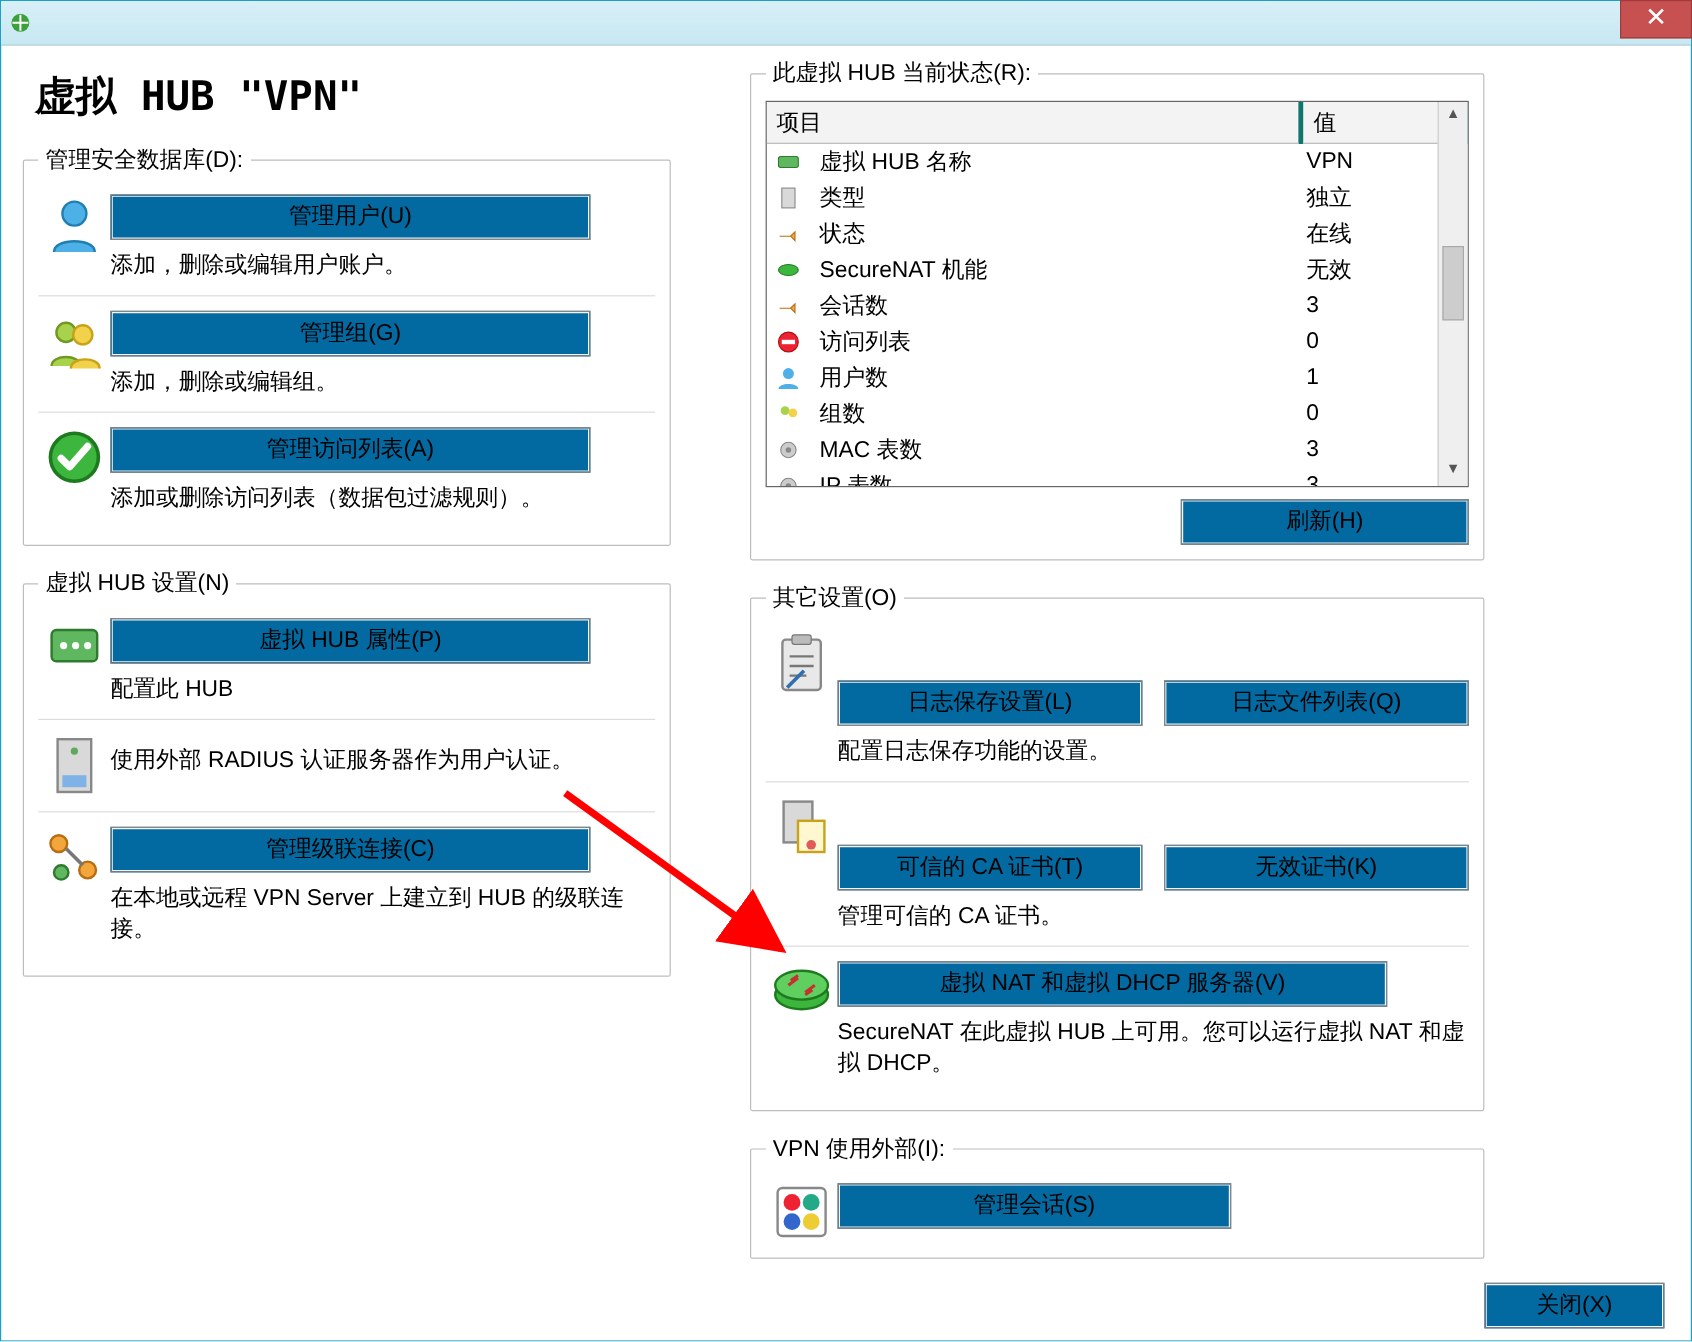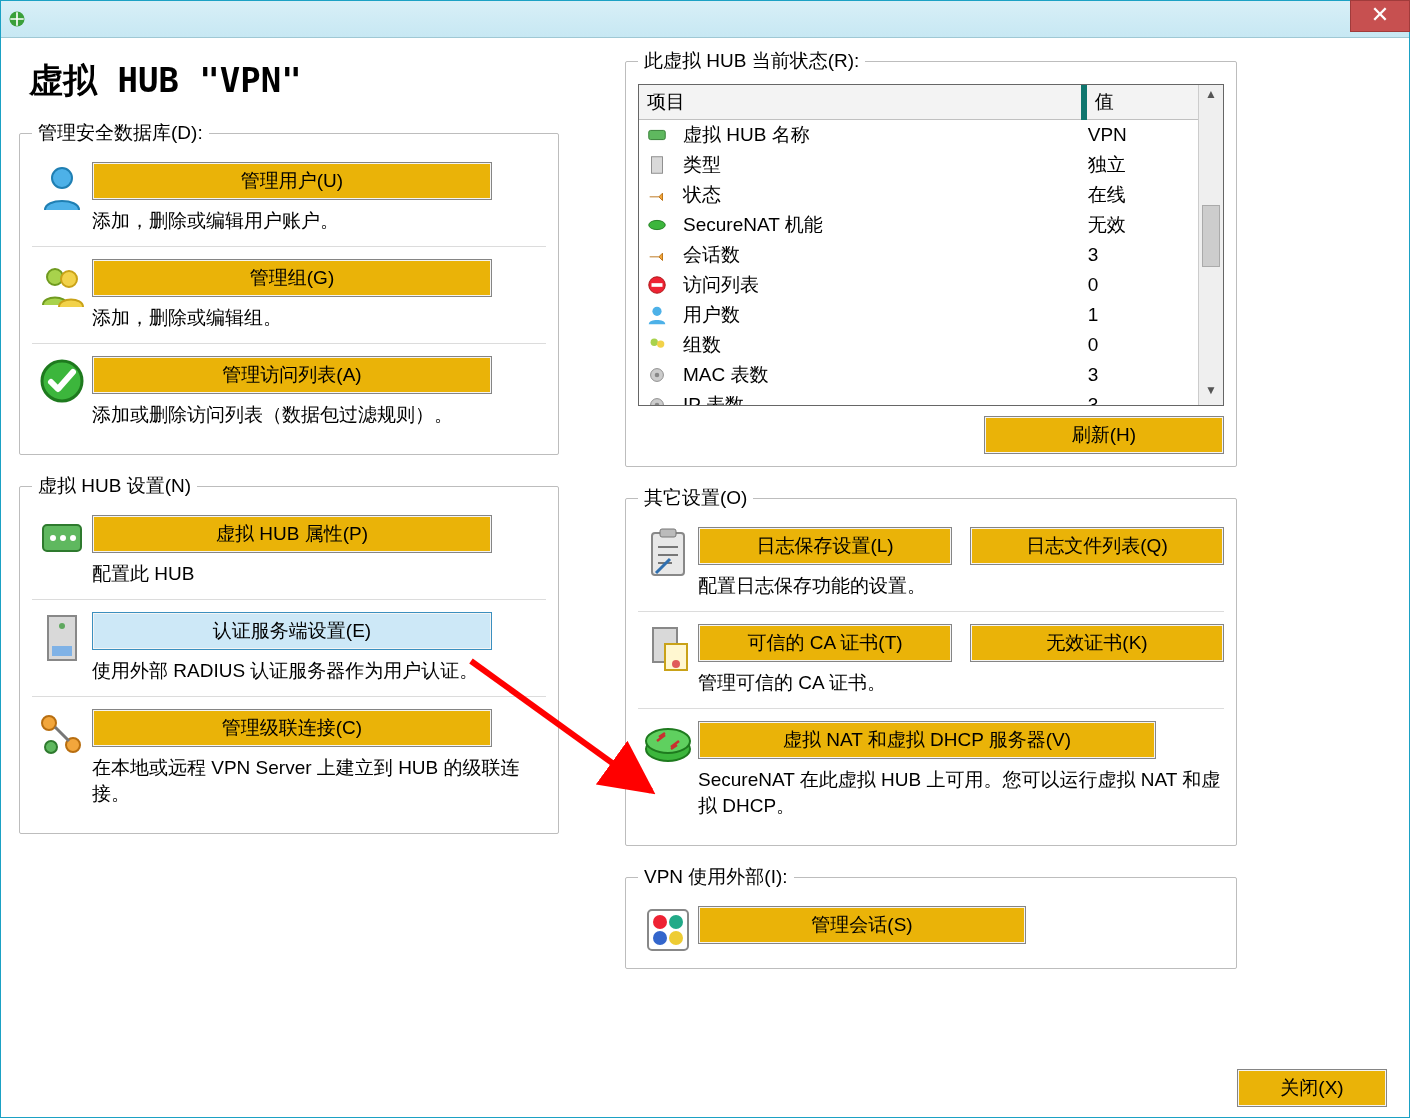--- a/index.html
+++ b/index.html
@@ -94,21 +94,21 @@
     justify-content: center;
   }
   .item .body { flex: 1; }
   .item .desc {
     font-size: 19px;
     margin-top: 8px;
   }
 
   .winbtn {
     display: inline-block;
-    background: #eab308;
+    background: #0369a1;
     border: 1px solid #858585;
     font-size: 19px;
     height: 38px;
     line-height: 36px;
     text-align: center;
     padding: 0;
     width: 400px;
     font-family: inherit;
     box-shadow: inset 0 0 0 1px #f4f4f4;
     cursor: default;
@@ -130,21 +130,21 @@
   .status-table {
     width: 100%;
     border-collapse: collapse;
     font-size: 19px;
   }
   .status-table th {
     text-align: left;
     font-weight: normal;
     background: #f3f3f3;
     border-bottom: 1px solid #c0c0c0;
-    border-right: 6px solid #0f766e;
+    border-right: 4px solid #0f766e;
     padding: 4px 8px;
     font-size: 19px;
   }
   .status-table td {
     padding: 2px 8px 2px 4px;
     font-size: 19px;
   }
   .status-table td.icn { width: 28px; text-align: center; }
   .scrollstub {
     position: absolute;
@@ -177,21 +177,21 @@
     pointer-events: none;
     z-index: 50;
   }
 
   .footer-close {
     position: absolute;
     right: 22px;
     bottom: 10px;
   }
 
-  .pair-row { display:flex; gap:18px; }
+  .pair-row { display:flex; gap:18px;margin-top:40px; }
   .pair-row .winbtn { flex:1; width:auto; }
 
 </style>
 </head>
 <body>
 
 <div class="window">
 
   <div class="titlebar">
     <span class="app-icon">
@@ -273,21 +273,20 @@
 
         <div class="item">
           <div class="icon-slot">
             <svg width="44" height="52" viewBox="0 0 44 52">
                 <rect x="8" y="4" width="28" height="44" fill="#d9d9d9" stroke="#888" stroke-width="2"></rect>
                 <rect x="12" y="34" width="20" height="10" fill="#7fb2e6"></rect>
                 <circle cx="22" cy="14" r="3" fill="#5fa85f"></circle>
               </svg>
           </div>
           <div class="body">
-            <button class="winbtn winbtn-hilite">认证服务端设置(E)</button>
             <div class="desc">使用外部 RADIUS 认证服务器作为用户认证。</div>
           </div>
         </div>
 
         <div class="item">
           <div class="icon-slot">
             <svg width="50" height="50" viewBox="0 0 50 50">
                 <circle cx="12" cy="14" r="7" fill="#f2a63c" stroke="#b86e10" stroke-width="2"></circle>
                 <circle cx="36" cy="36" r="7" fill="#f2a63c" stroke="#b86e10" stroke-width="2"></circle>
                 <circle cx="14" cy="38" r="6" fill="#5fb85f" stroke="#2e7a2e" stroke-width="2"></circle>

